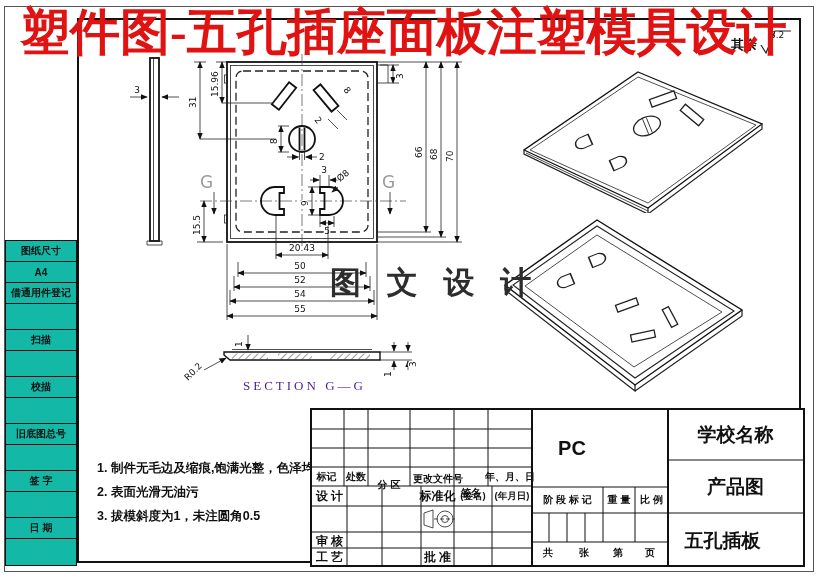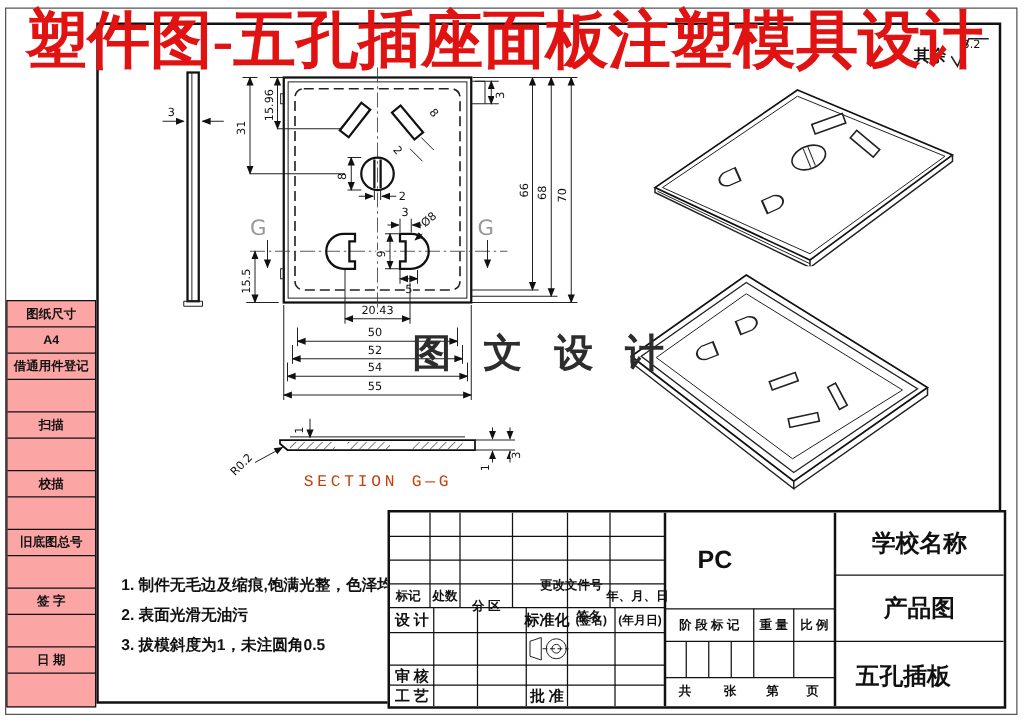--- a/index.html
+++ b/index.html
@@ -13,32 +13,32 @@
   .red-title{left:20px;top:4px;width:820px;white-space:nowrap;overflow:hidden;
      font-family:"Liberation Serif",serif;font-weight:bold;font-size:50px;line-height:56px;
      color:#e01212;z-index:30;letter-spacing:0px;}
   
   .surf{left:731px;top:28px;z-index:5;display:flex;align-items:flex-start;}
   .surf .txt{font-size:13px;font-weight:bold;margin-top:8px;}
   
   .watermark{left:330px;top:262px;font-family:"Liberation Serif",serif;font-size:31px;
      font-weight:bold;color:#2d2d2d;letter-spacing:9px;z-index:6;white-space:nowrap;}
   
-  .sidebar{left:5px;top:240px;width:72px;border:1px solid #111;box-sizing:border-box;z-index:2;background:#fca5a5;}
+  .sidebar{left:5px;top:240px;width:72px;border:1px solid #111;box-sizing:border-box;z-index:2;background:#14b8a6;}
   .sb-row{border-bottom:1px solid #111;display:flex;align-items:center;justify-content:center;
      font-size:10px;font-weight:bold;box-sizing:border-box;}
   .sb-row.lbl{height:21px;}
   .sb-row.emp{height:26px;}
   .sb-row:last-child{border-bottom:none;}
   
   .notes{left:97px;top:456px;width:225px;z-index:2;}
   .notes div{font-size:12.5px;font-weight:bold;line-height:24px;white-space:nowrap;}
   
-  .section-label{left:243px;top:378px;font-family:Liberation Mono, monospace;font-size:13px;
-     color:#c2410c;letter-spacing:3px;z-index:2;white-space:nowrap;}
+  .section-label{left:243px;top:378px;font-family:Liberation Serif, serif;font-size:13px;
+     color:#4c1d95;letter-spacing:3px;z-index:2;white-space:nowrap;}
   
   .tblock{left:310px;top:408px;width:491px;height:155px;border:2px solid #111;
      box-sizing:content-box;z-index:3;background:#fff;}
   .tblock .cell{position:absolute;display:flex;align-items:center;justify-content:center;
      font-weight:bold;white-space:nowrap;}
   .f10{font-size:10px;} .f9{font-size:9.5px;font-weight:normal;} .f11{font-size:12px;font-family:Liberation Serif, serif;}
   .f19{font-size:19px;} .f20{font-size:20px;font-family:Liberation Sans, sans-serif;}
   svg{display:block;}
   .tk{stroke:#111;stroke-width:1.8;fill:none;}
   .tn{stroke:#222;stroke-width:0.8;fill:none;}
@@ -353,21 +353,21 @@
       <line x1="255" y1="103" x2="255" y2="132"></line>
       <line x1="273" y1="103" x2="273" y2="132"></line>
       <line x1="356" y1="50" x2="491" y2="50"></line>
       <line x1="356" y1="103" x2="491" y2="103"></line>
     </g>
   </svg>
 
   <div class="cell f10" style="left:0;top:59px;width:29px;height:16px;">标记</div>
   <div class="cell f10" style="left:32px;top:59px;width:24px;height:16px;">处数</div>
   <div class="cell f10" style="left:56px;top:59px;width:42px;height:32px;">分 区</div>
-  <div class="cell f10" style="left:98px;top:50px;width:56px;height:16px;padding-left:19px;">更改文件号</div>
+  <div class="cell f10" style="left:98px;top:61px;width:56px;height:16px;">更改文件号</div>
   <div class="cell f10" style="left:142px;top:59px;width:34px;height:16px;margin-top:16px;">签名</div>
   <div class="cell f10" style="left:176px;top:59px;width:44px;height:16px;">年、月、日</div>
 
   <div class="cell f11" style="left:0;top:78px;width:35px;height:16px;">设 计</div>
   <div class="cell f11" style="left:109px;top:78px;width:33px;height:16px;">标准化</div>
   <div class="cell f9" style="left:142px;top:78px;width:38px;height:16px;">(签名)</div>
   <div class="cell f9" style="left:180px;top:78px;width:40px;height:16px;">(年月日)</div>
   <div class="cell f11" style="left:0;top:124px;width:35px;height:14px;">审 核</div>
   <div class="cell f11" style="left:0;top:140px;width:35px;height:14px;">工 艺</div>
   <div class="cell f11" style="left:109px;top:140px;width:33px;height:14px;">批 准</div>

